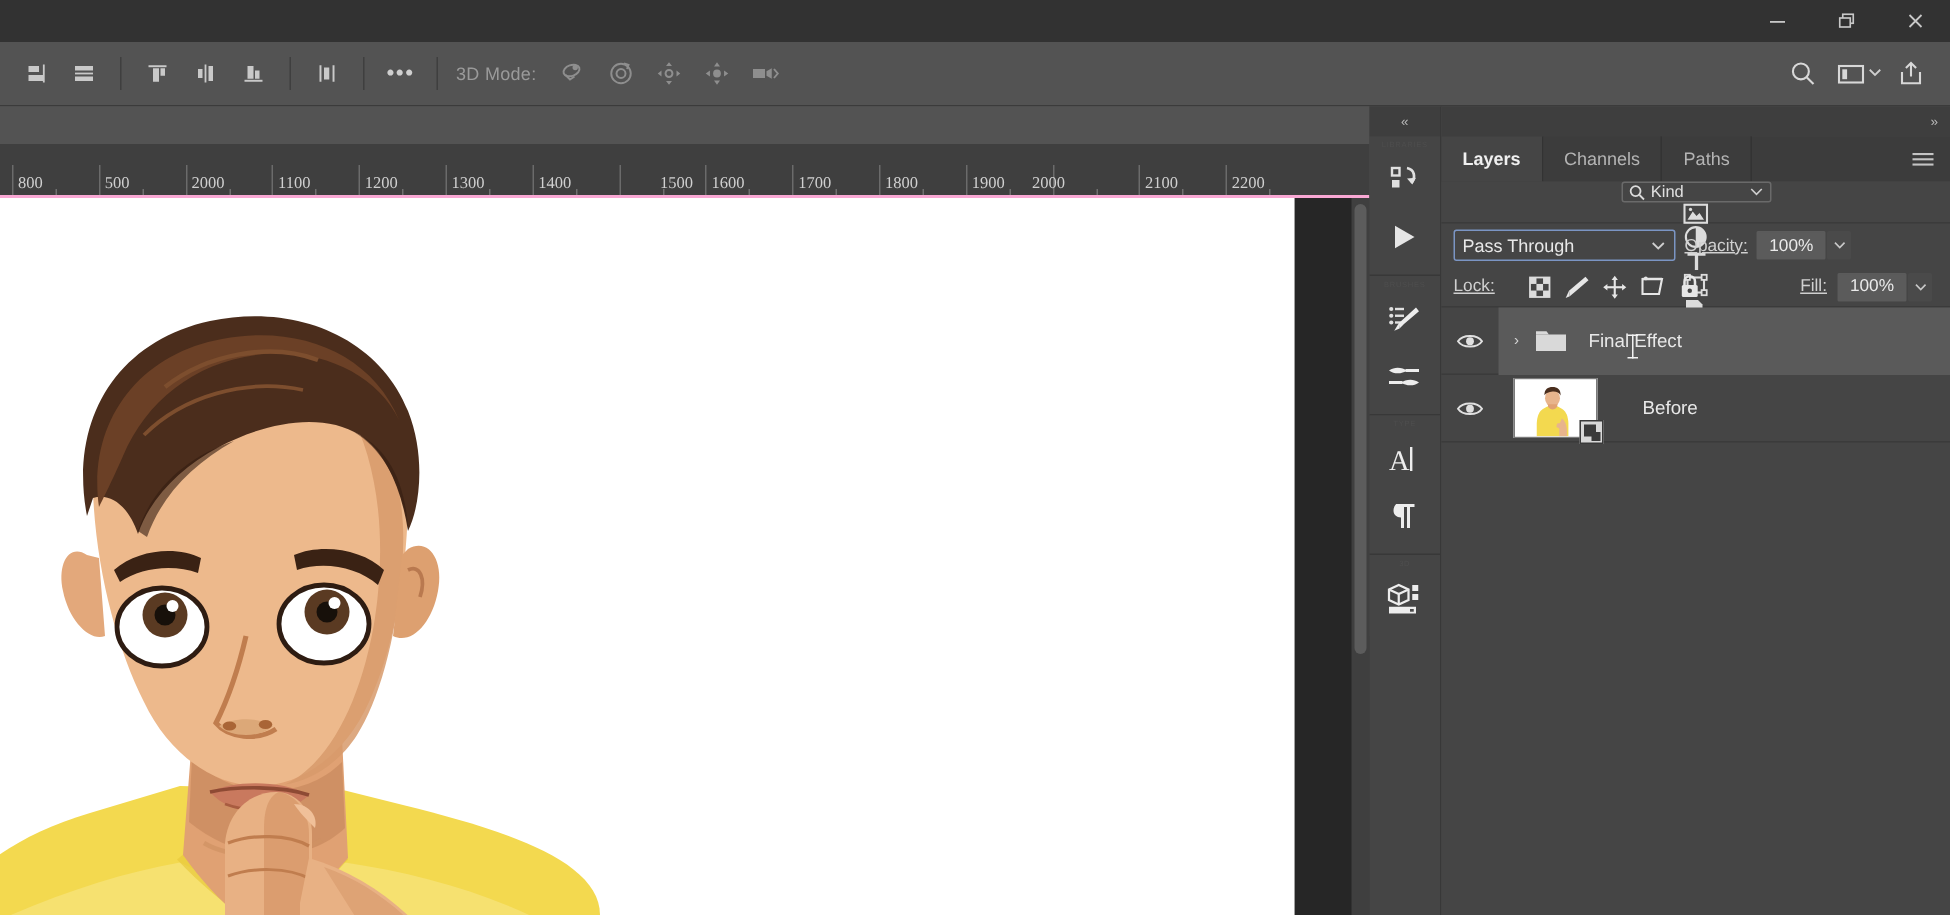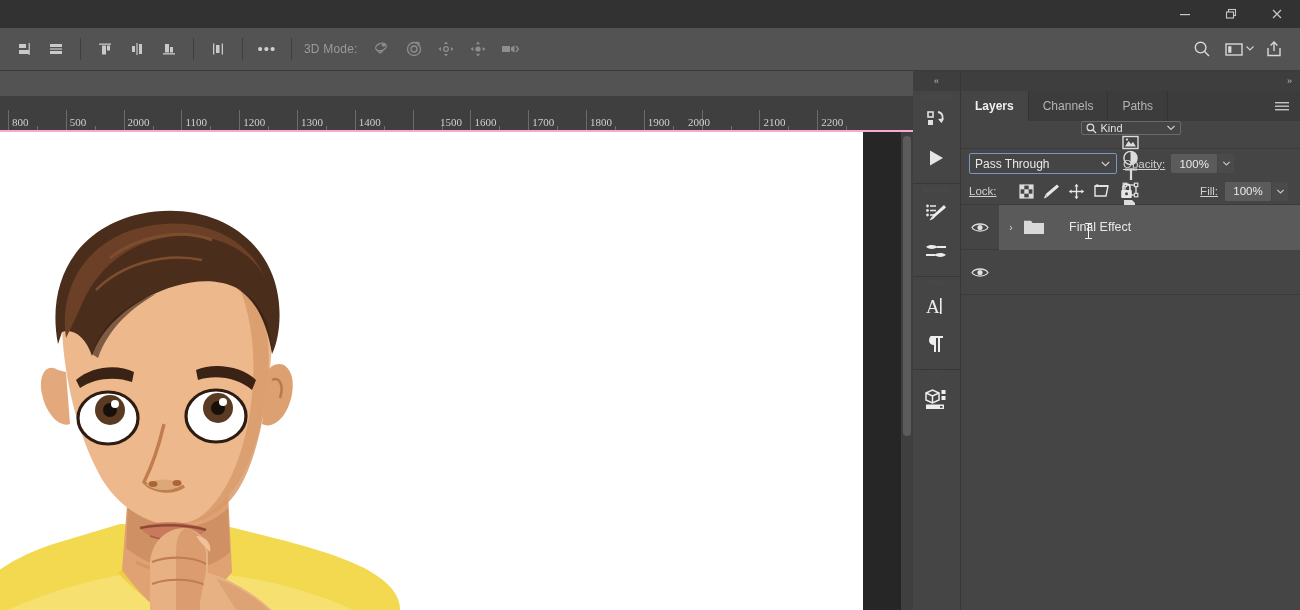--- a/index.html
+++ b/index.html
@@ -202,21 +202,21 @@
     color: #e0e0e0; flex: none;
   }
   .layer-content {
     flex: 1; height: 45px; display: flex; align-items: center; gap: 0;
   }
   .disclose {
     width: 16px; display: flex; align-items: center; justify-content: center;
     color: #d4d4d4; font-size: 10px; margin-left: 4px;
   }
   .folder-ico { width: 30px; display: flex; align-items: center; justify-content: center; color: #d9d9d9; }
-  .layer-name { color: #e8e8e8; font-size: 12.5px; margin-left: 20px; position: relative; }
+  .layer-name { color: #e8e8e8; font-size: 12.5px; margin-left: 10px; position: relative; }
   .thumb-box {
     width: 56px; height: 40px; background: #fff; border: 1px solid #7a7a7a;
     margin-left: 10px; position: relative; flex: none; overflow: visible;
   }
   .thumb-img { position: absolute; inset: 0; overflow: hidden; background: #fff; }
   .smart-badge {
     position: absolute; right: -5px; bottom: -5px; width: 16px; height: 16px;
     background: #d8d8d8; border: 1px solid #3a3a3a;
   }
   .smart-badge::before {
@@ -781,19 +781,38 @@
           </div>
         </div>
 
         <div class="layer">
           <div class="eye">
             <svg width="18" height="13" viewBox="0 0 18 13">
               <path d="M1 6.5 C 4 1.8 14 1.8 17 6.5 C 14 11.2 4 11.2 1 6.5 Z" fill="none" stroke="currentColor" stroke-width="1.3"></path>
               <circle cx="9" cy="6.5" r="2.6" fill="currentColor"></circle>
             </svg>
           </div>
+          <div class="layer-content">
+            <div class="thumb-box">
+              <div class="thumb-img">
+                <svg width="54" height="38" viewBox="0 0 54 38">
+                  <rect width="54" height="38" fill="#ffffff"></rect>
+                  <ellipse cx="25" cy="12.5" rx="5" ry="5.6" fill="#e8b48c"></ellipse>
+                  <path d="M19.6 10.5 C 19.6 6.4 22 5 25 5 C 28.2 5 30.6 6.6 30.4 10.6
+                           C 29.6 8.6 27.4 7.8 25 8 C 22.6 8.2 20.6 9 19.6 10.5 Z" fill="#4a2e1e"></path>
+                  <path d="M21.5 18 L28.6 18 L31.5 19.6 C 34 21 35.4 24.6 35.6 29 L35.6 38
+                           L14.5 38 L14.5 29 C 14.8 24.2 16.2 21 18.6 19.6 Z" fill="#f3d94f"></path>
+                  <path d="M22 18 C 23.5 20.6 26.6 20.6 28.2 18 L28.2 16.5 L22 16.5 Z" fill="#e0a173"></path>
+                  <path d="M31.2 26 C 33.6 27.6 34.6 31 34.6 34.5 L34.6 38 L29.5 38 L29.5 30 Z" fill="#e8b48c"></path>
+                  <path d="M28 29.5 C 30 28.8 32 29.4 33 31 L30.2 33 L27.6 31.6 Z" fill="#e8b48c"></path>
+                </svg>
+              </div>
+              <div class="smart-badge"></div>
+            </div>
+            <span class="layer-name" style="margin-left:30px">Before</span>
+          </div>
         </div>
 
       </div>
     </div>
   </div>
 
 </div>
 
 </body></html>

